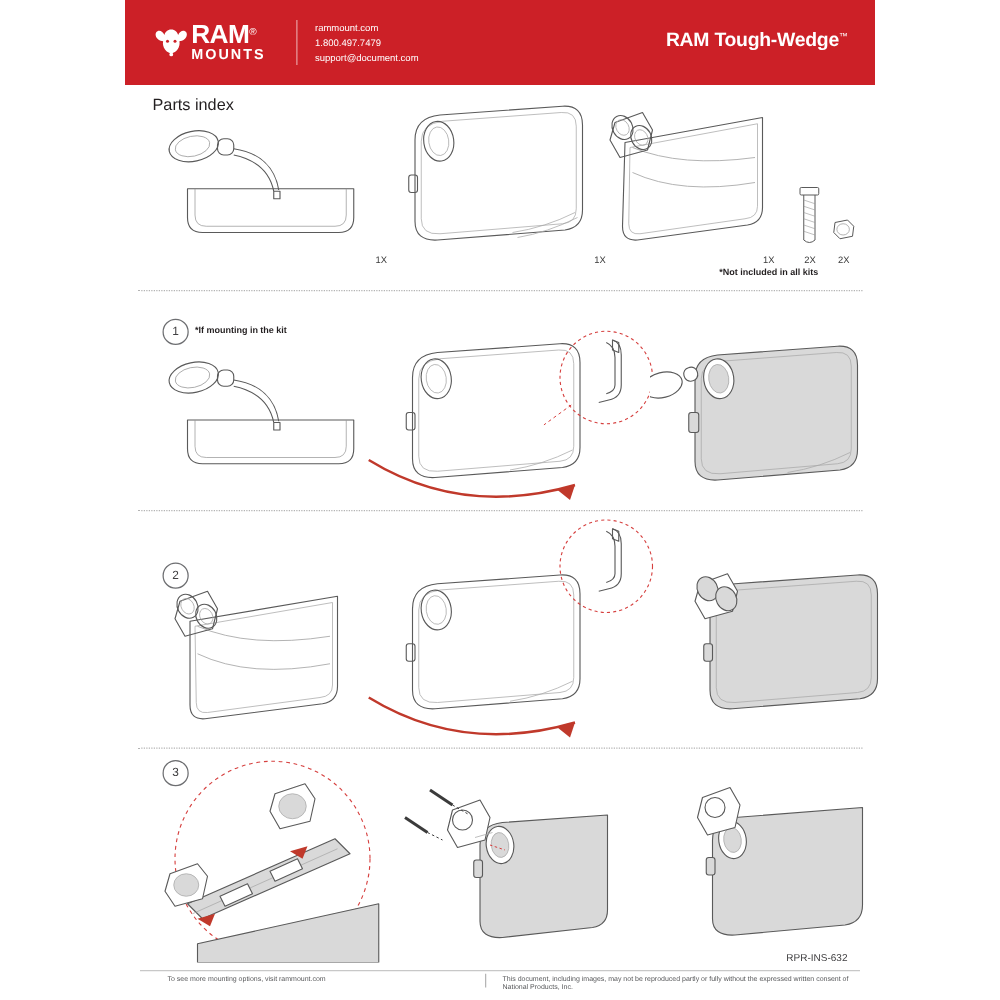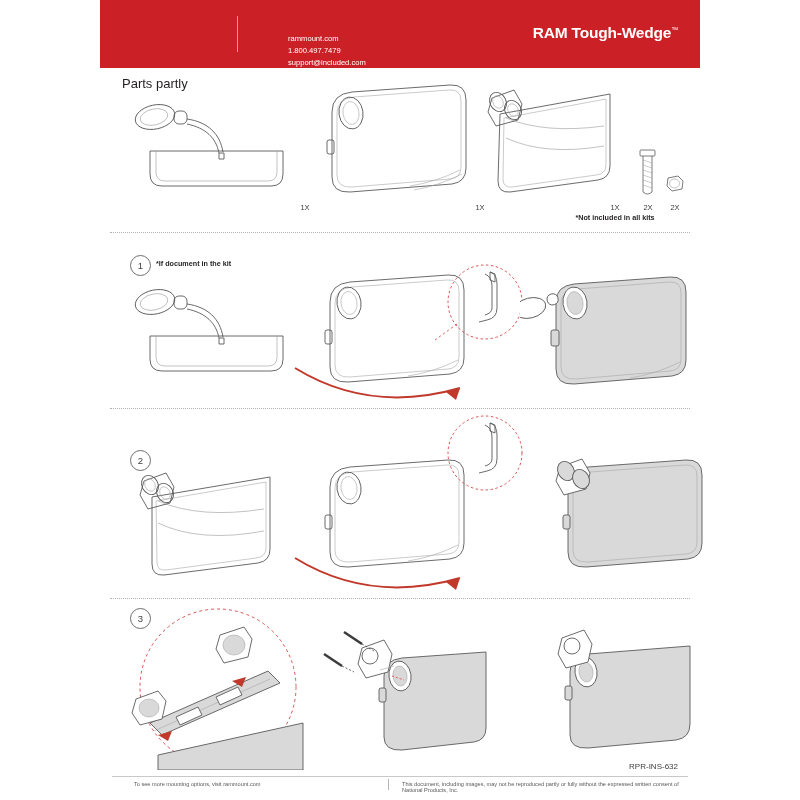--- a/index.html
+++ b/index.html
@@ -34,22 +34,22 @@
   .logo-reg { font-size: 8px; vertical-align: super; }
   .logo-mounts {
     font-size: 11.5px; font-weight: bold; letter-spacing: 1.6px;
     margin-top: 1px;
   }
   .hdr-divider {
     position: absolute; left: 137px; top: 16px;
     width: 1px; height: 36px; background: rgba(255,255,255,0.55);
   }
   .contact {
-    position: absolute; left: 152px; top: 33px;
-    color: #ffffff; font-size: 7.6px; line-height: 1.55; margin-left: 36px;
+    position: absolute; left: 152px; top: 17px;
+    color: #ffffff; font-size: 7.6px; line-height: 1.55;
   }
   .product-title {
     position: absolute; right: 22px; top: 24px;
     color: #ffffff; font-size: 15.5px; font-weight: bold;
     letter-spacing: -0.2px;
   }
   .tm { font-size: 7px; vertical-align: super; font-weight: normal; }
 
   
   .section-title {
@@ -102,35 +102,51 @@
     font-size: 5.6px; color: #58595b;
   }
 </style>
 </head>
 <body>
 
 <div id="page">
 
   <div class="header">
 
+    <div class="logo-block">
+      <span>
+        <svg class="ram-head" viewBox="0 0 52 56">
+          <path fill="#ffffff" d="M26 7c6 0 10 4 11 9 2-5 7-8 11-6 4 2 4 8 0 12-3 3-7 4-9 4 1 4 0 9-3 13-3 4-7 6-10 6s-7-2-10-6c-3-4-4-9-3-13-2 0-6-1-9-4-4-4-4-10 0-12 4-2 9 1 11 6 1-5 5-9 11-9z"></path>
+          <circle cx="20" cy="26" r="2.4" fill="#cc2027"></circle>
+          <circle cx="32" cy="26" r="2.4" fill="#cc2027"></circle>
+          <circle cx="26" cy="47" r="3" fill="#ffffff"></circle>
+        </svg>
+      </span>
+      <span class="logo-text">
+        <div>
+          <span class="logo-ram">RAM</span><span class="logo-reg">®</span>
+        </div>
+        <div class="logo-mounts">MOUNTS</div>
+      </span>
+    </div>
 
     <div class="hdr-divider"></div>
 
     <div class="contact">
       <div>rammount.com</div>
       <div>1.800.497.7479</div>
-      <div>support@included.com</div>
+      <div>support@document.com</div>
     </div>
 
     <div class="product-title">
       <span>RAM Tough-Wedge</span><span class="tm">™</span>
     </div>
   </div>
 
-  <div class="section-title">Parts partly</div>
+  <div class="section-title">Parts index</div>
 
   <div class="art" style="left:28px; top:100px;">
     <svg width="160" height="95" viewBox="0 0 160 95">
       <g fill="none" stroke="#5a5a5a" stroke-width="0.9" stroke-linejoin="round">
         <ellipse cx="27" cy="17" rx="20" ry="12" transform="rotate(-12 27 17)"></ellipse>
         <ellipse cx="26" cy="17" rx="14" ry="8" transform="rotate(-12 26 17)" stroke="#9a9a9a" stroke-width="0.6"></ellipse>
         <rect x="46" y="11" width="13" height="13" rx="5"></rect>
         <path d="M59 19 C80 22 92 34 95 52"></path>
         <path d="M59 24 C78 28 88 38 91 53"></path>
         <path d="M91 53 l5 0 0 6 -5 0 z"></path>
@@ -192,21 +208,21 @@
         <path d="M6 5 L16 3 L21 8 L20 16 L10 18 L5 13 Z"></path>
         <ellipse cx="12.5" cy="10.5" rx="5" ry="4.5" stroke="#9a9a9a" stroke-width="0.6"></ellipse>
       </g>
     </svg>
   </div>
   <div class="qty" style="left:575px; top:203px;">2X</div>
 
   <div class="divider" style="top:232px;"></div>
 
   <div class="step-circle" style="left:30px; top:255px;">1</div>
-  <div class="step-note" style="left:56px; top:259px;">*If document in the kit</div>
+  <div class="step-note" style="left:56px; top:259px;">*If mounting in the kit</div>
 
   <div class="art" style="left:28px; top:280px;">
     <svg width="165" height="115" viewBox="0 0 165 115">
       <g fill="none" stroke="#5a5a5a" stroke-width="0.9" stroke-linejoin="round">
         <ellipse cx="27" cy="22" rx="20" ry="12" transform="rotate(-12 27 22)"></ellipse>
         <ellipse cx="26" cy="22" rx="14" ry="8" transform="rotate(-12 26 22)" stroke="#9a9a9a" stroke-width="0.6"></ellipse>
         <rect x="46" y="16" width="13" height="13" rx="5"></rect>
         <path d="M59 24 C80 27 92 39 95 57"></path>
         <path d="M59 29 C78 33 88 43 91 58"></path>
         <path d="M91 58 l5 0 0 6 -5 0 z"></path>

